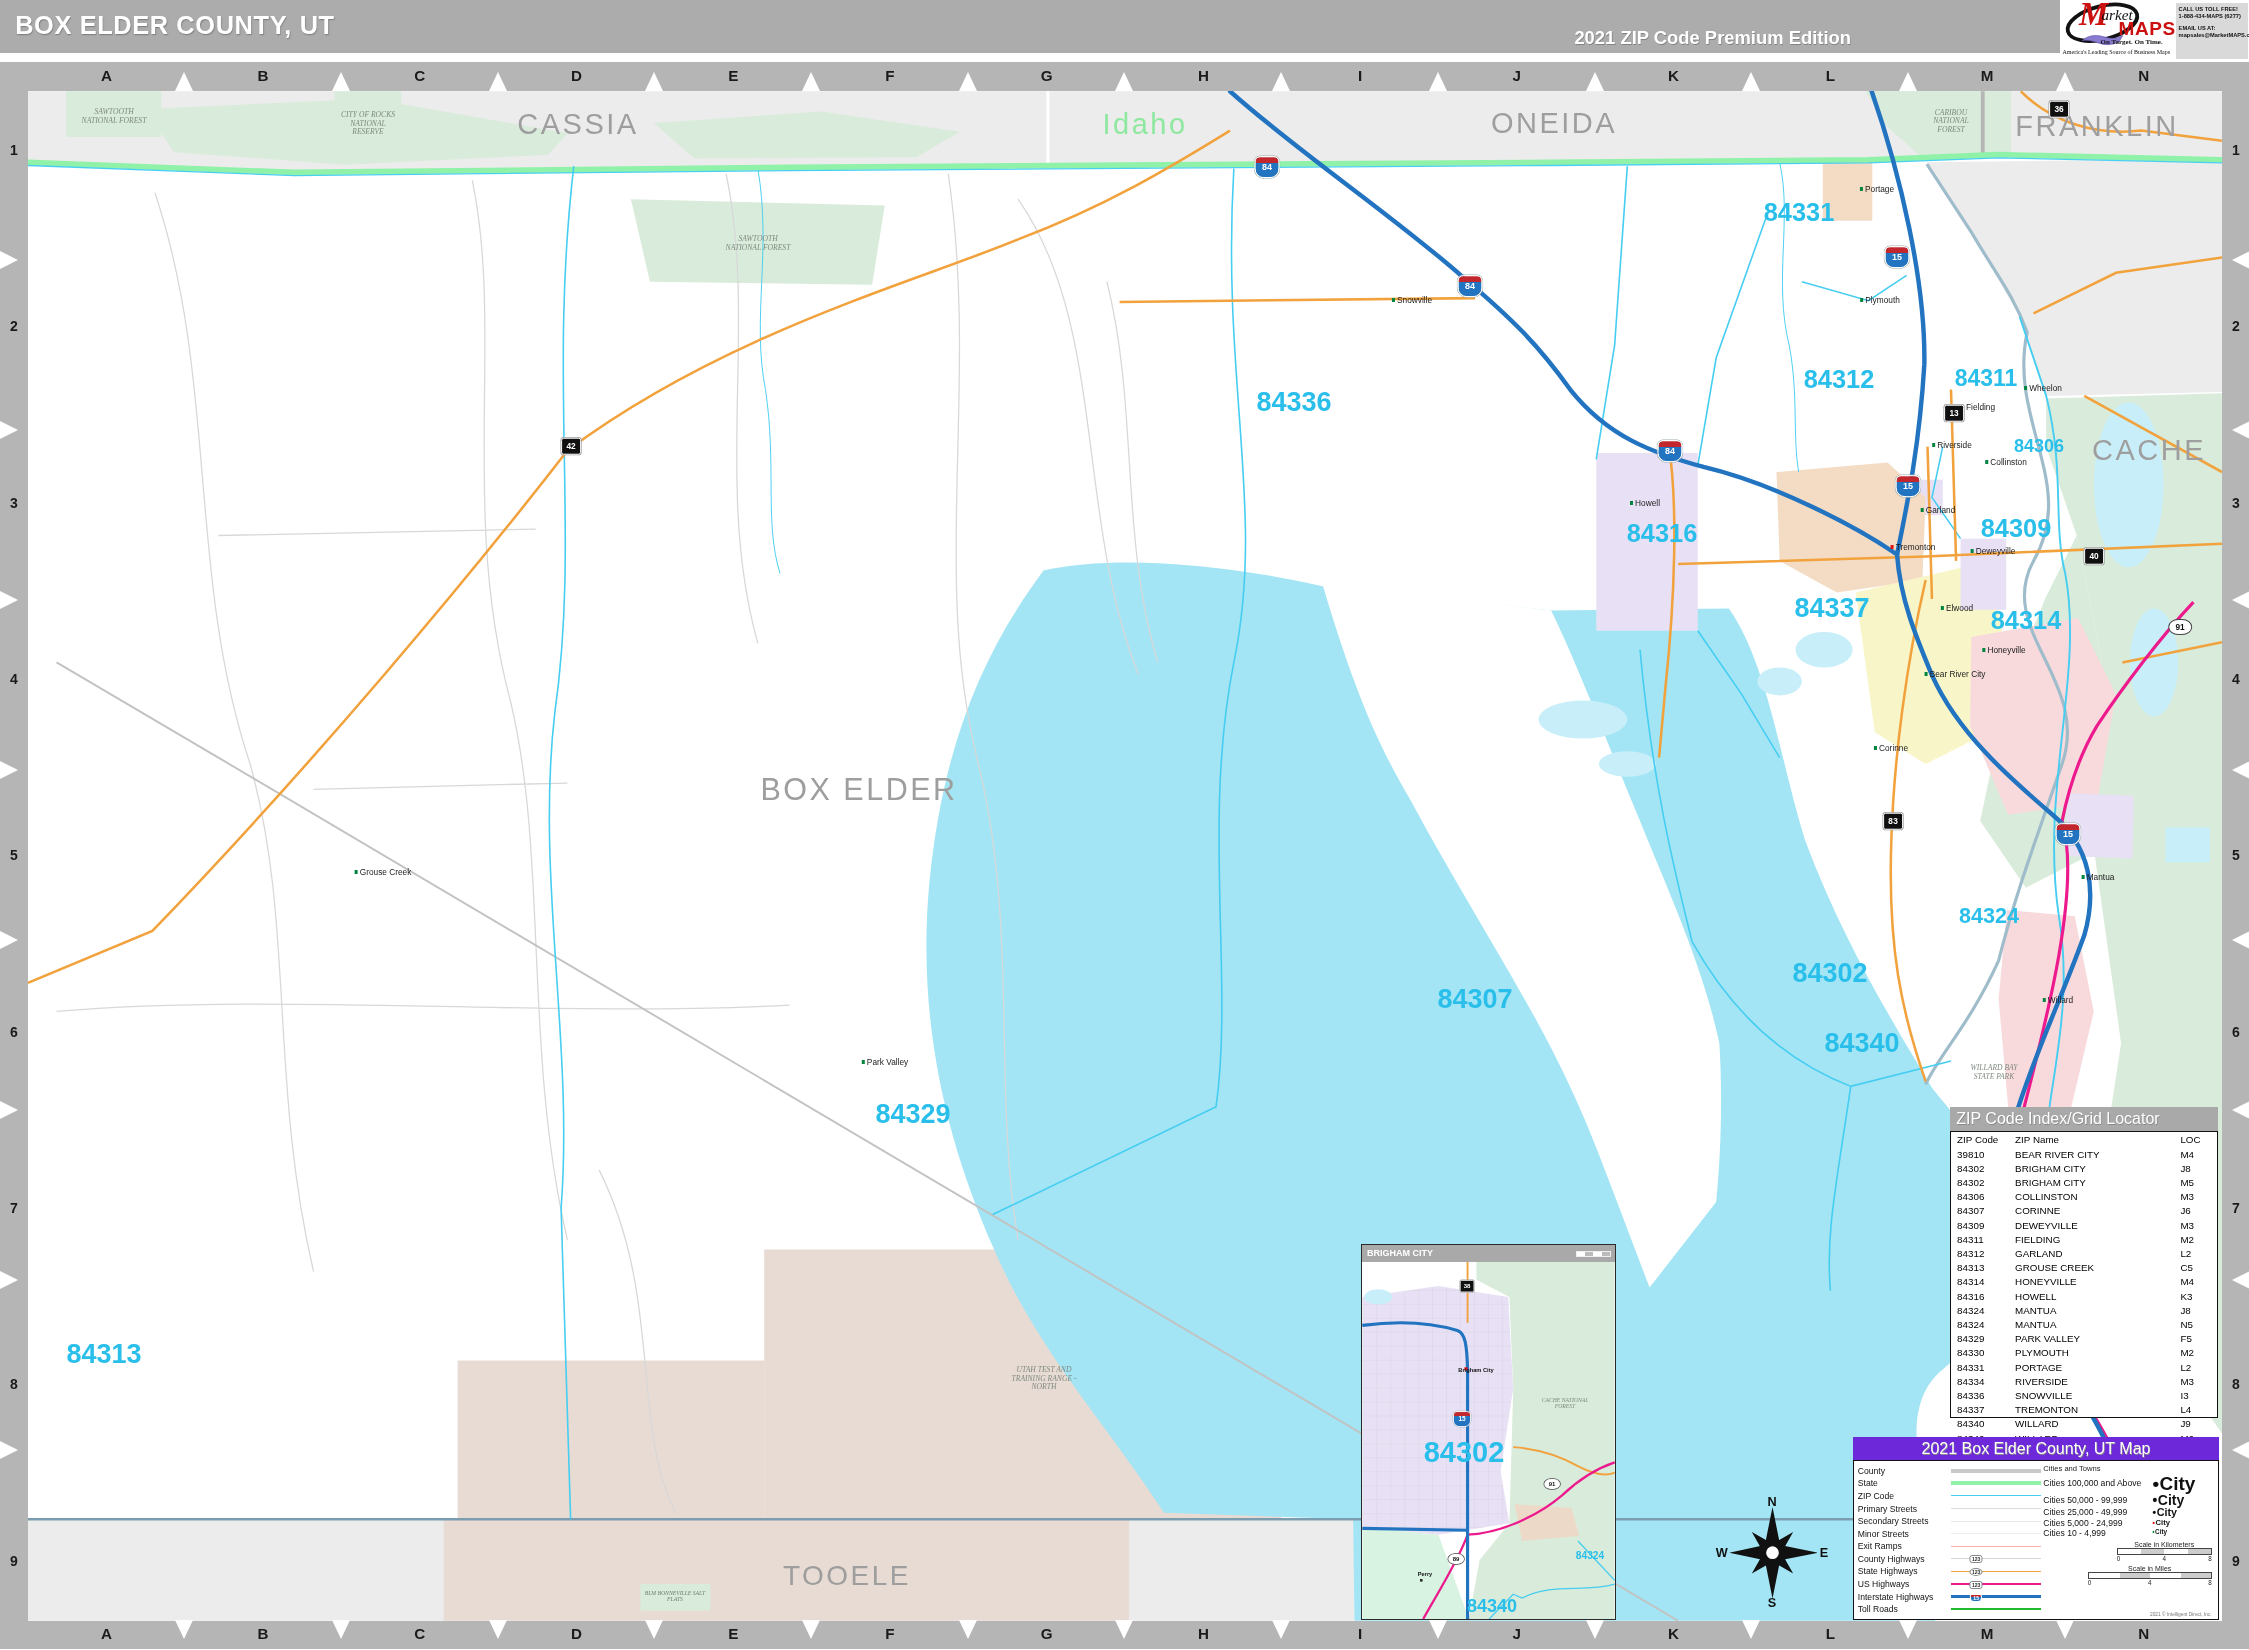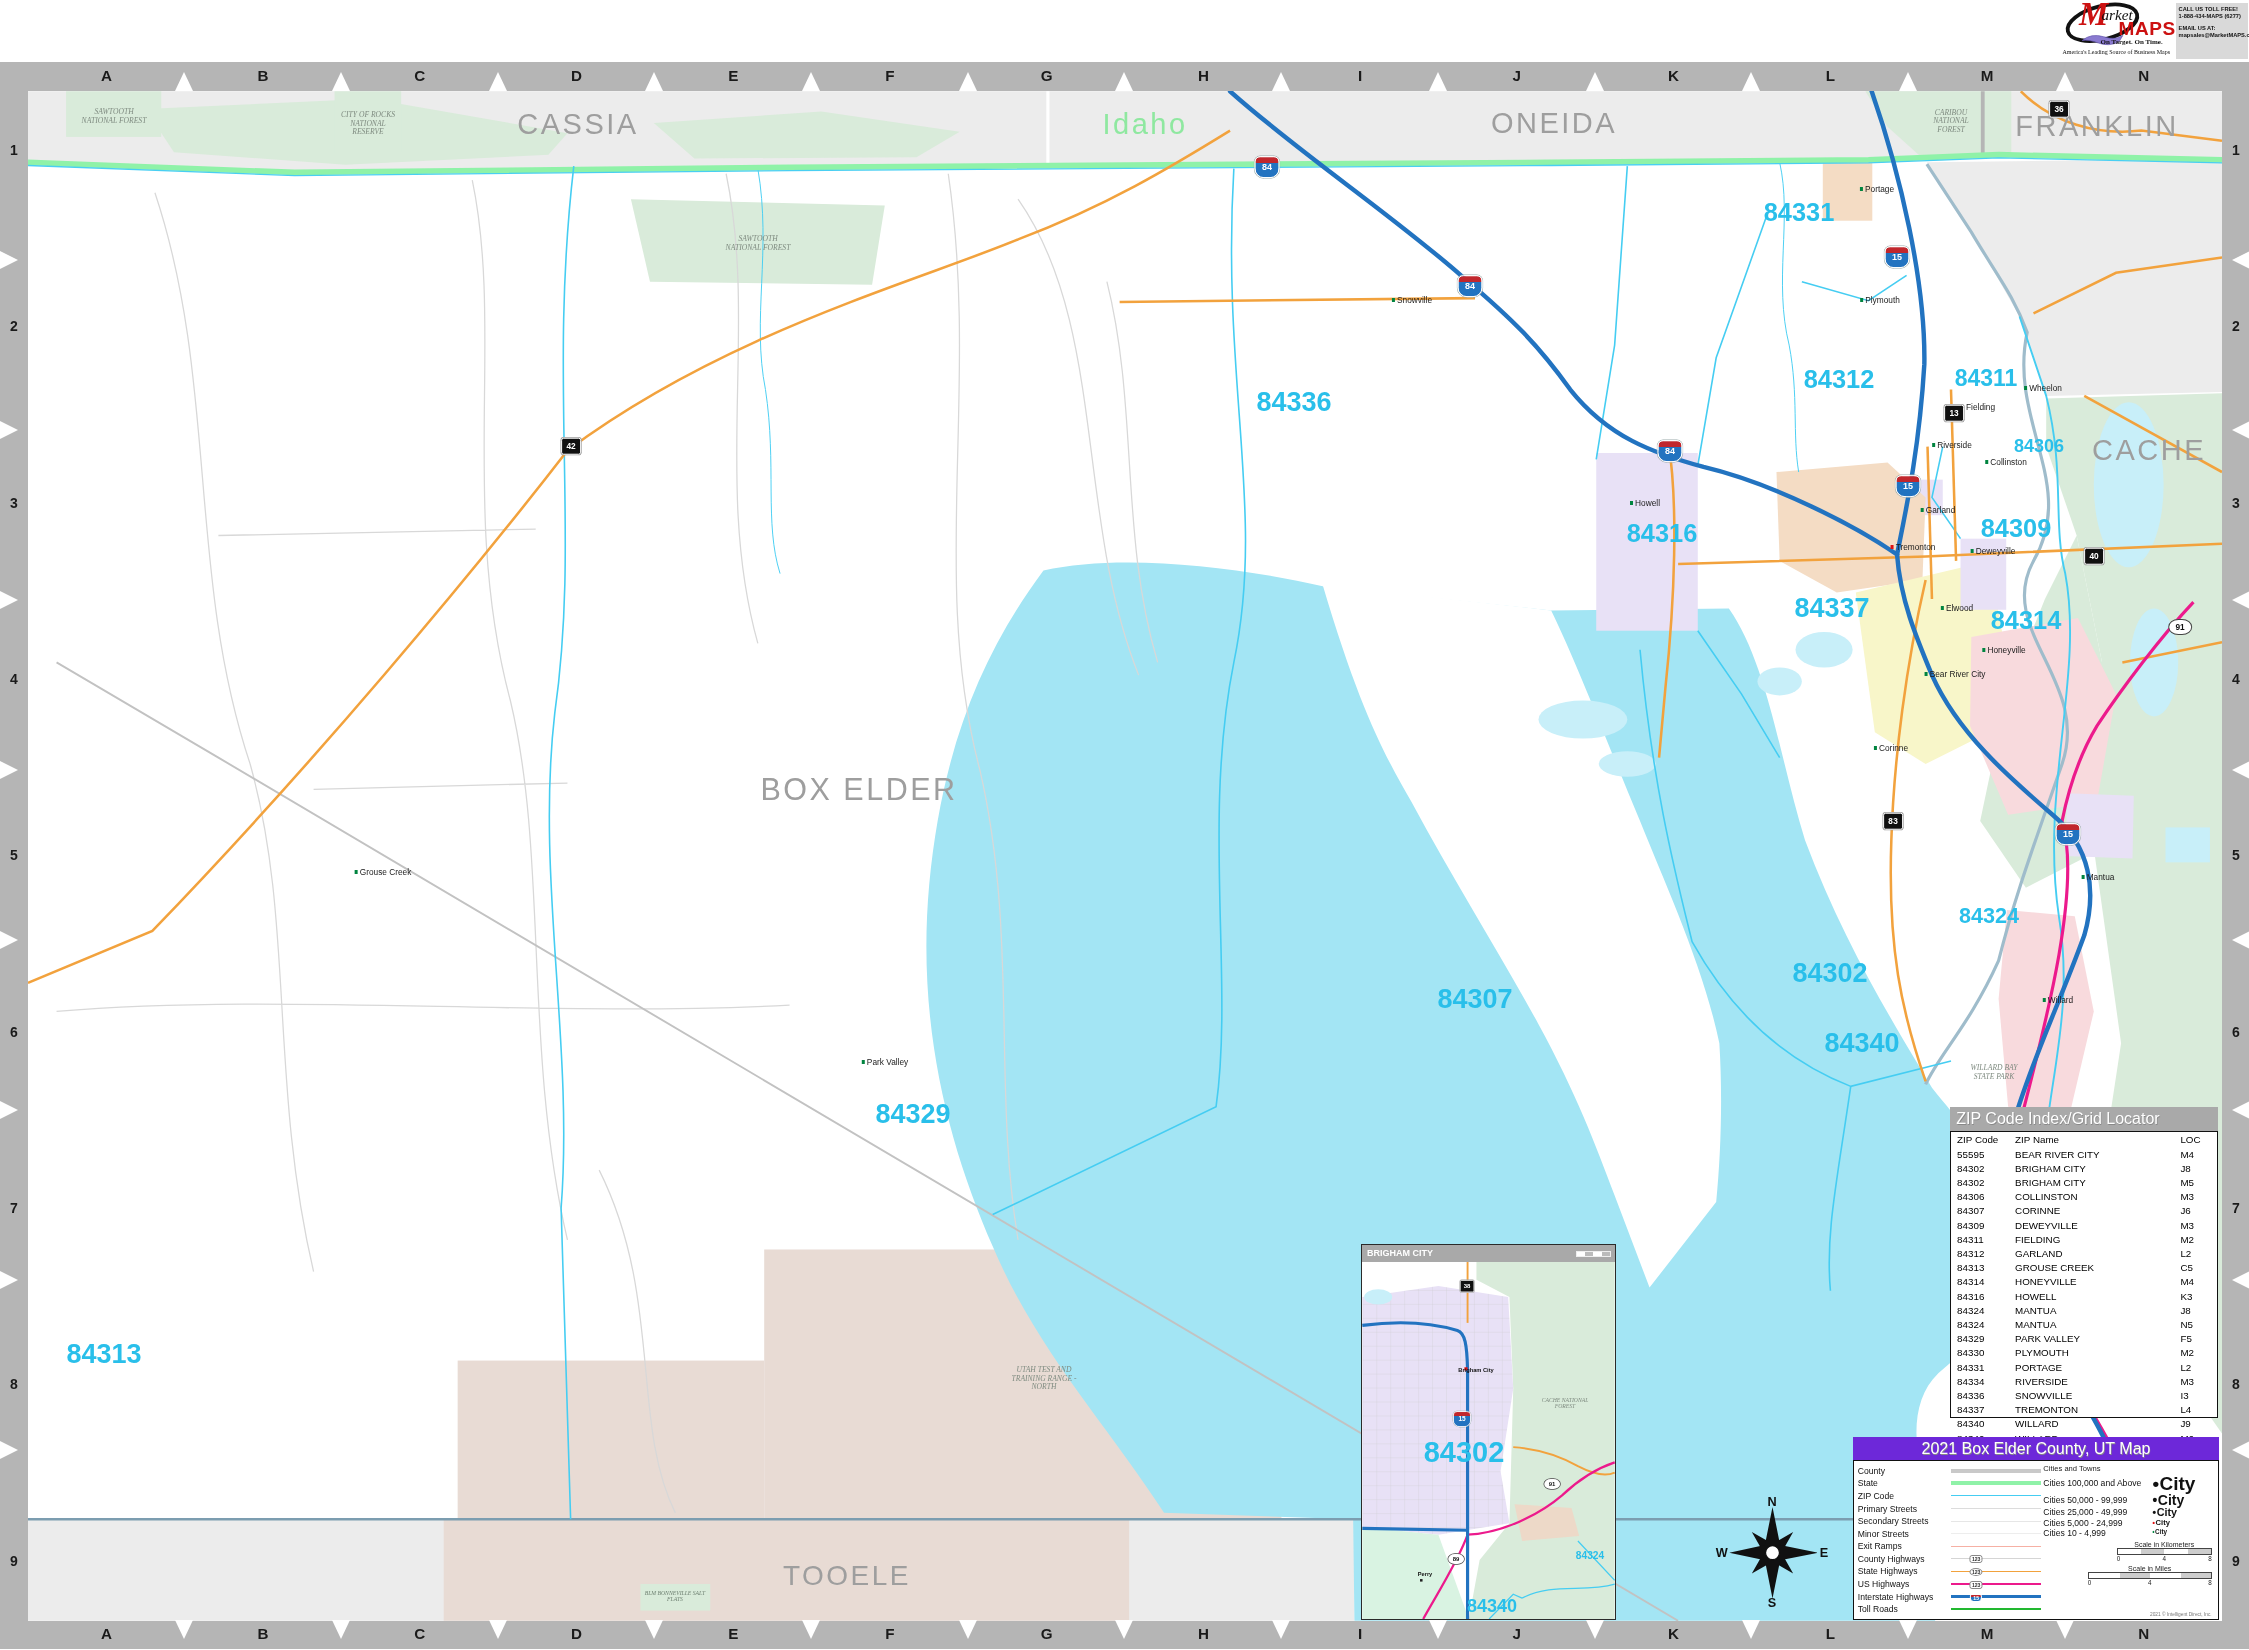--- a/index.html
+++ b/index.html
@@ -137,20 +137,24 @@
   .it{position:absolute;font-size:5.7px;font-weight:bold;color:#111;transform:translate(-50%,-50%);white-space:nowrap}
   .ia{position:absolute;font-size:5.7px;font-style:italic;font-family:"Liberation Serif","DejaVu Serif",serif;
       color:#7f8b80;transform:translate(-50%,-50%);text-align:center;line-height:1.1;width:51px}
   .ish{transform:translate(-50%,-50%) scale(.72)}
 </style>
 </head>
 <body>
 
 <div id="stage">
 
+  <div class="titlebar">
+    <div class="app-title">BOX ELDER COUNTY, UT</div>
+    <div class="edition">2021 ZIP Code Premium Edition</div>
+  </div>
   <div class="logo-box">
     <div class="logo-art">
       <svg width="112" height="60" viewBox="0 0 176 94">
         <ellipse cx="62" cy="34" rx="56" ry="26" fill="none" stroke="#111" stroke-width="6" transform="rotate(-14 62 34)"></ellipse>
         <path d="M30,62 q14,-12 34,-6 q18,6 30,-2 l-6,10 q-16,8 -32,2 q-16,-6 -26,-4 Z" fill="#8a7ad0" stroke="#5c4ea8" stroke-width="1"></path>
       </svg>
       <span class="lm">M</span>
       <span class="la">arket</span>
       <span class="lmaps">MAPS</span>
       <span class="ltag">On Target.  On Time.</span>
@@ -471,21 +475,21 @@
 
           <tr>
                 <td>ZIP Code</td>
                 <td>ZIP Name</td>
                 <td>LOC</td>
               </tr>
             </tbody>
           <tbody>
 
           <tr>
-                <td>55595</td>
+                <td>39810</td>
                 <td>BEAR RIVER CITY</td>
                 <td>M4</td>
               </tr>
               <tr>
                 <td>84302</td>
                 <td>BRIGHAM CITY</td>
                 <td>J8</td>
               </tr>
               <tr>
                 <td>84302</td>

